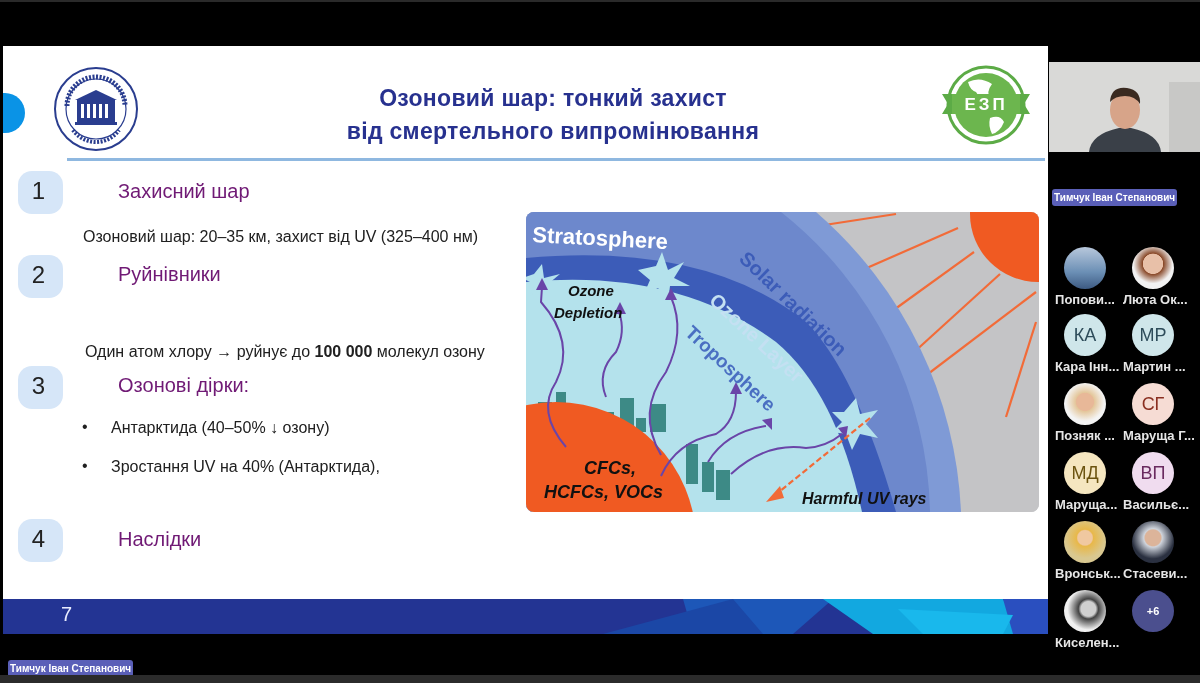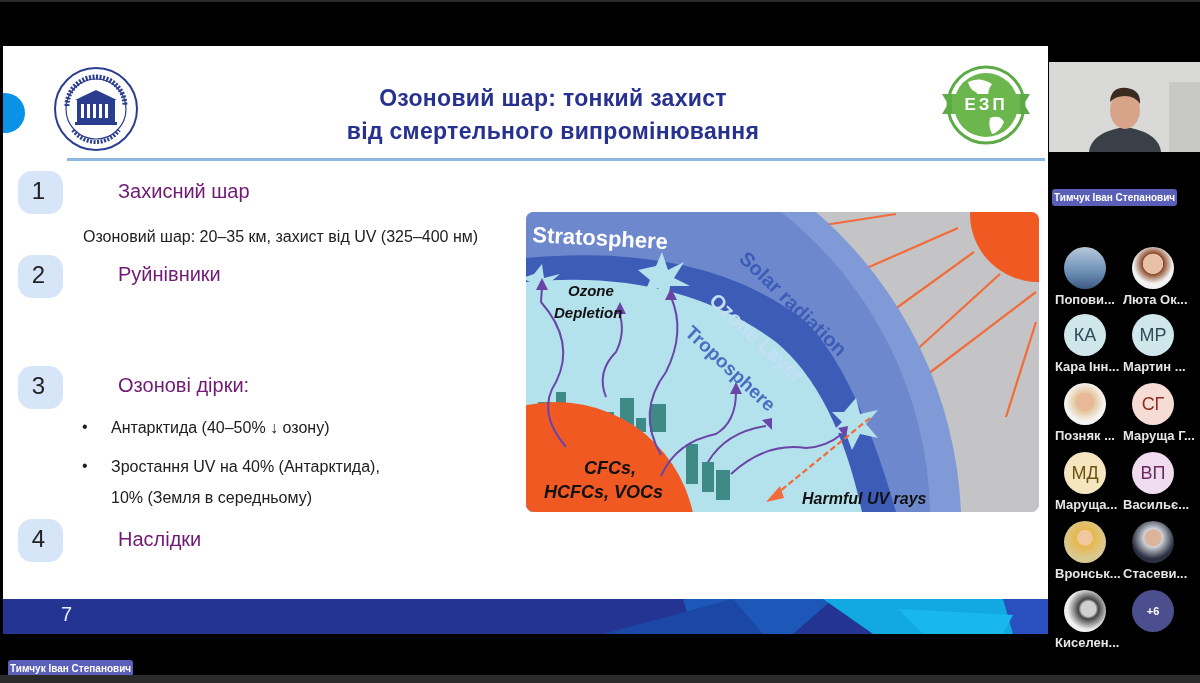--- a/index.html
+++ b/index.html
@@ -77,28 +77,28 @@
       <div>від смертельного випромінювання</div>
     </div>
     <div class="title-rule"></div>
 
     <div class="num-badge" style="top:125px">1</div>
     <div class="heading" style="top:134px">Захисний шар</div>
     <div class="body-text" style="left:80px;top:182px;">Озоновий шар: 20–35 км, захист від UV (325–400 нм)</div>
 
     <div class="num-badge" style="top:209px">2</div>
     <div class="heading" style="top:217px">Руйнівники</div>
+    <div class="body-text" style="left:82px;top:297px;"><span>Один атом хлору → руйнує до </span><b class="strong">100 000</b><span> молекул озону</span></div>
 
     <div class="num-badge" style="top:320px">3</div>
     <div class="heading" style="top:328px">Озонові дірки:</div>
     <span class="bullet-dot" style="top:372px">•</span>
     <div class="body-text" style="left:108px;top:373px;">Антарктида (40–50% ↓ озону)</div>
     <span class="bullet-dot" style="top:411px">•</span>
     <div class="body-text" style="left:108px;top:412px;">Зростання UV на 40% (Антарктида),</div>
-    <div class="body-text" style="left:108px;top:443px;">10% (Земля в середньому)</div>
 
     <div class="num-badge" style="top:473px">4</div>
     <div class="heading" style="top:482px">Наслідки</div>
 
     <div class="diagram">
       <svg width="513" height="300" viewBox="0 0 513 300">
         <rect width="513" height="300" fill="#c4c4c6"></rect>
 
         <circle cx="512" cy="2" r="68" fill="#f05a22"></circle>
 

